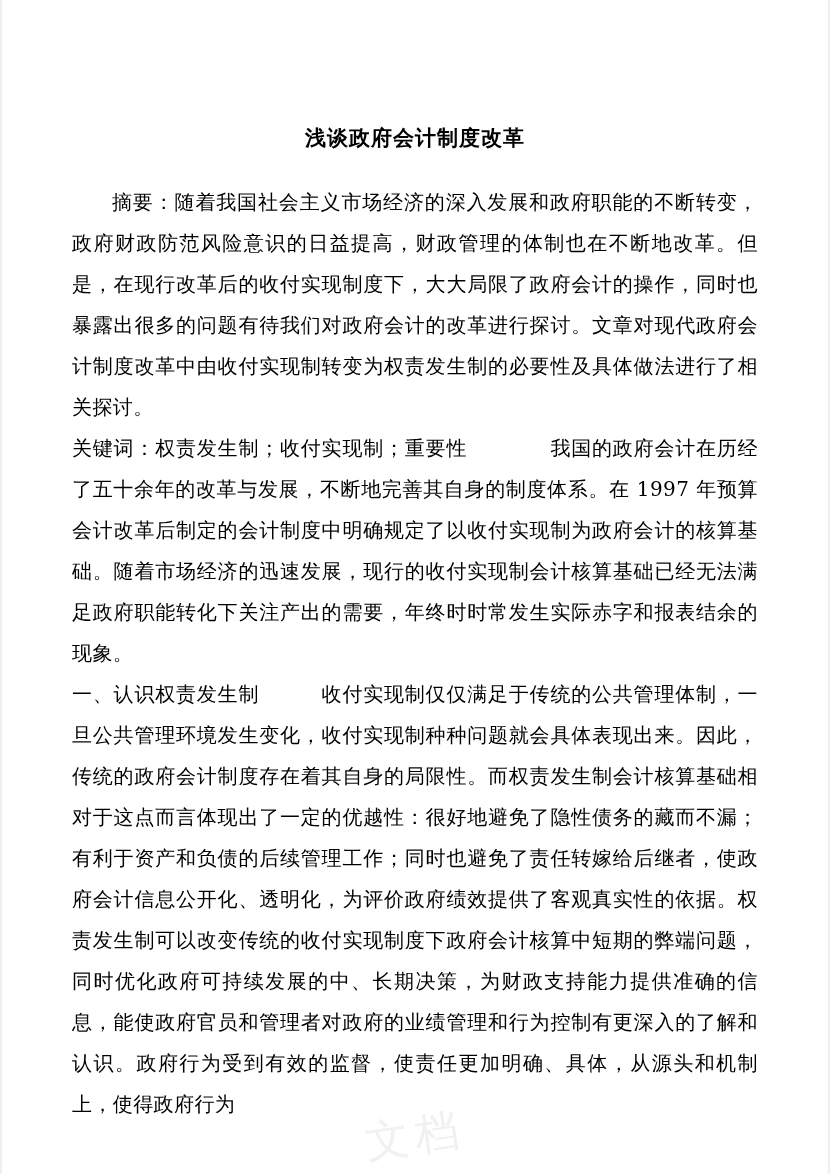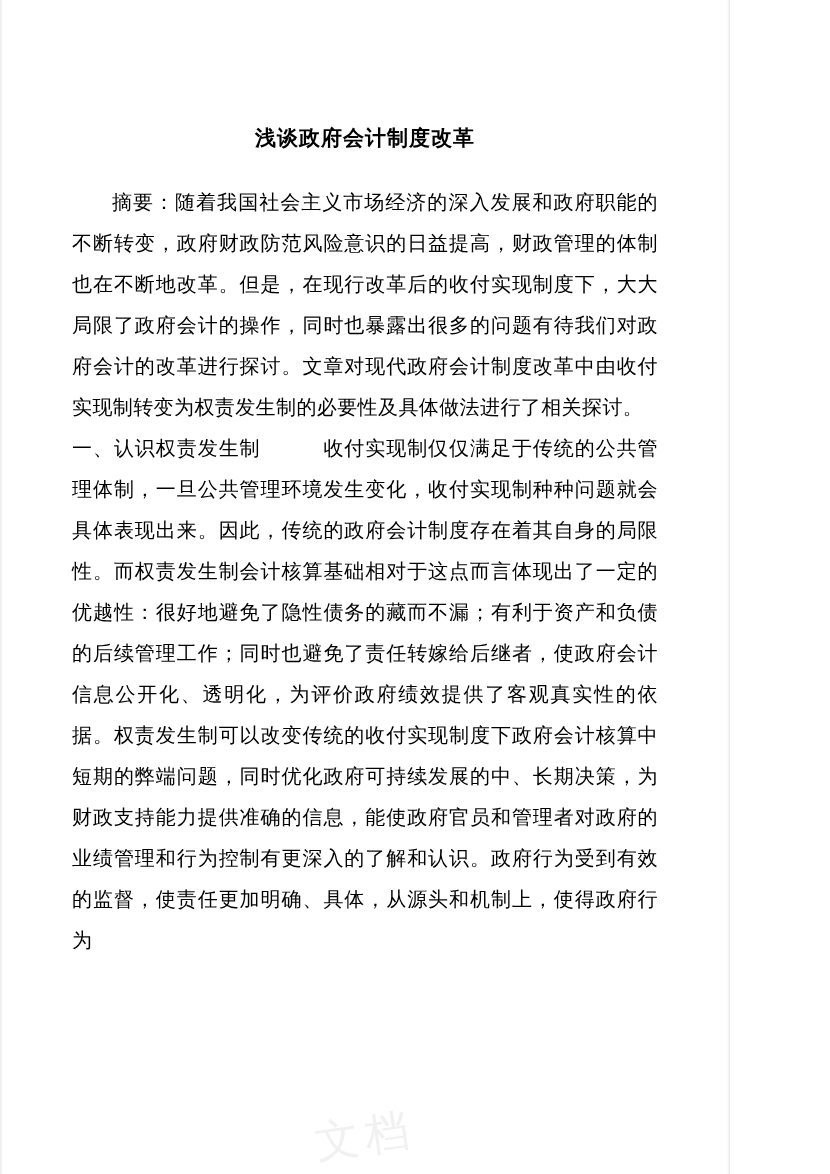--- a/index.html
+++ b/index.html
@@ -9,21 +9,21 @@
   }
   body {
     width: 830px;
     height: 1174px;
     font-family: "DejaVu Serif", serif;
     color: #000000;
     position: relative;
     overflow: hidden;
   }
   .page {
-    width: 730px;
+    width: 830px;
     height: 1174px;
     box-sizing: border-box;
     padding: 96px 72px 40px 72px;
     position: relative;
     background: #ffffff;
   }
   .doc-title {
     text-align: center;
     font-size: 21px;
     font-weight: bold;
@@ -77,17 +77,18 @@
 <body>
 
 <div class="page">
   <div class="edge-shadow-left"></div>
   <div class="edge-shadow-right"></div>
 
   <h1 class="doc-title">浅谈政府会计制度改革</h1>
 
   <div class="body-text">
     <p class="para indent">摘要：随着我国社会主义市场经济的深入发展和政府职能的不断转变，政府财政防范风险意识的日益提高，财政管理的体制也在不断地改革。但是，在现行改革后的收付实现制度下，大大局限了政府会计的操作，同时也暴露出很多的问题有待我们对政府会计的改革进行探讨。文章对现代政府会计制度改革中由收付实现制转变为权责发生制的必要性及具体做法进行了相关探讨。</p>
+    <p class="para">关键词：权责发生制；收付实现制；重要性　　　　我国的政府会计在历经了五十余年的改革与发展，不断地完善其自身的制度体系。在 1997 年预算会计改革后制定的会计制度中明确规定了以收付实现制为政府会计的核算基础。随着市场经济的迅速发展，现行的收付实现制会计核算基础已经无法满足政府职能转化下关注产出的需要，年终时时常发生实际赤字和报表结余的现象。</p>
     <p class="para">一、认识权责发生制　　　收付实现制仅仅满足于传统的公共管理体制，一旦公共管理环境发生变化，收付实现制种种问题就会具体表现出来。因此，传统的政府会计制度存在着其自身的局限性。而权责发生制会计核算基础相对于这点而言体现出了一定的优越性：很好地避免了隐性债务的藏而不漏；有利于资产和负债的后续管理工作；同时也避免了责任转嫁给后继者，使政府会计信息公开化、透明化，为评价政府绩效提供了客观真实性的依据。权责发生制可以改变传统的收付实现制度下政府会计核算中短期的弊端问题，同时优化政府可持续发展的中、长期决策，为财政支持能力提供准确的信息，能使政府官员和管理者对政府的业绩管理和行为控制有更深入的了解和认识。政府行为受到有效的监督，使责任更加明确、具体，从源头和机制上，使得政府行为</p>
   </div>
 
   <div class="watermark">文档</div>
 </div>
 
 </body></html>

